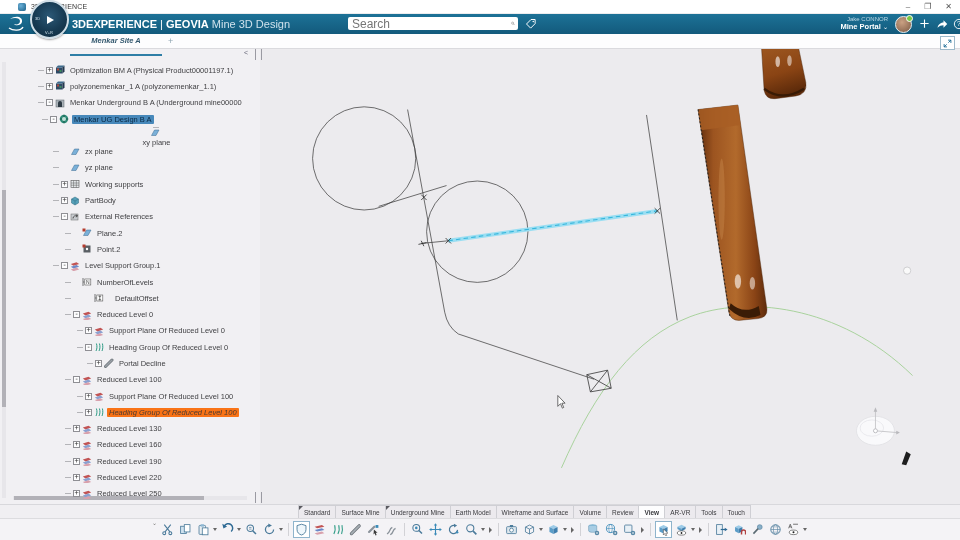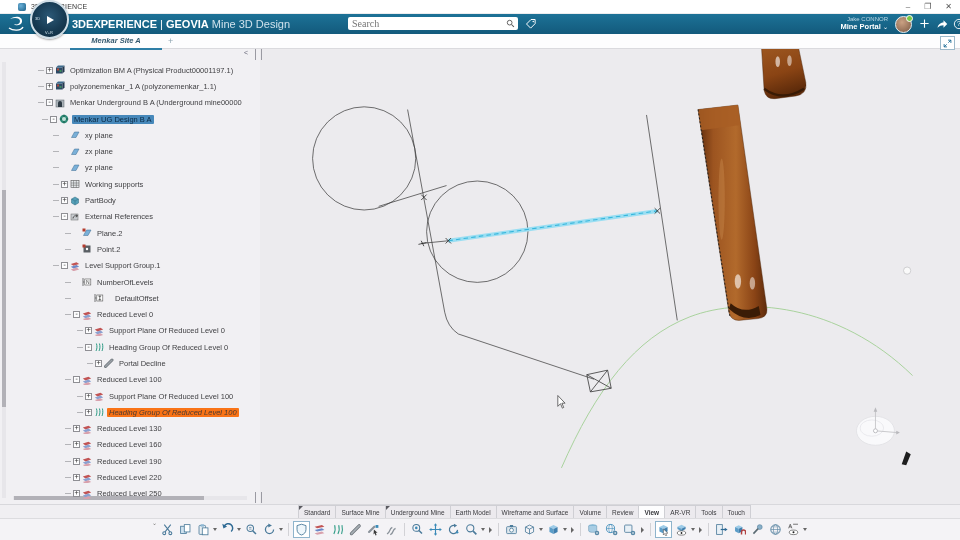--- a/index.html
+++ b/index.html
@@ -25,38 +25,38 @@
   .compass .play{width:0;height:0;border-left:7px solid #fff;border-top:4.5px solid transparent;border-bottom:4.5px solid transparent;margin-left:2px;}
   .compass .q{position:absolute;font-size:4px;color:#cfe0ea;}
   .compass .q3d{left:3px;top:14px;}
   .compass .qvr{left:13px;bottom:2px;}
   .brand{margin-left:72px;font-size:11px;color:#fff;white-space:nowrap;}
   .brand b{font-weight:bold;}
   .brand .geo{font-weight:bold;}
   .brand .app{color:#cfe2ec;font-weight:normal;}
   .searchwrap{position:absolute;left:348px;top:4px;width:170px;height:13px;background:#fff;
               border-radius:2px;display:flex;align-items:center;}
-  .searchwrap input{flex:1;border:none;outline:none;font-size:10px;padding:0 4px;color:#333;background:transparent;
-                    font-family:Liberation Serif, serif;}
+  .searchwrap input{flex:1;border:none;outline:none;font-size:12px;padding:0 4px;color:#333;background:transparent;
+                    font-family:Liberation Sans, sans-serif;}
   .searchwrap svg{margin-right:3px;}
   .tagbtn{position:absolute;left:524px;top:4px;width:14px;height:13px;display:flex;align-items:center;justify-content:center;}
   .usercluster{position:absolute;right:72px;top:2px;text-align:right;color:#fff;line-height:8px;}
   .usercluster .uname{font-size:6px;color:#bed8e4;}
   .usercluster .urole{font-size:7.5px;font-weight:bold;}
   .usercluster .caret{font-size:6px;}
   .avatar{position:absolute;right:48px;top:3px;width:15px;height:15px;border-radius:50%;
           background:radial-gradient(circle at 40% 35%,#caa183,#7c5a44);border:1px solid #e6eef2;}
   .avatar .dot{position:absolute;right:-2px;top:-2px;width:5px;height:5px;border-radius:50%;
                background:#7ac943;border:1px solid #fff;}
   .abico{position:absolute;top:3px;width:15px;height:15px;display:flex;align-items:center;justify-content:center;
          color:#fff;}
   
   .tabstrip{position:absolute;top:34px;left:0;right:0;height:14px;background:#fdfdfe;z-index:20;
             border-bottom:1px solid #dadade;}
-  .doctab{position:absolute;left:70px;top:0;width:92px;height:15px;text-align:center;
+  .doctab{position:absolute;left:70px;top:0;width:92px;height:21px;text-align:center;
           font-size:7.5px;font-style:italic;font-weight:bold;color:#33586e;line-height:13px;}
   .doctab .uline{position:absolute;left:0;right:0;bottom:-1px;height:2px;background:#2e7ea6;}
   .addtab{position:absolute;left:168px;top:1px;font-size:9px;color:#8fa6b2;line-height:12px;}
   .vpexpand{position:absolute;right:5px;top:2px;width:13px;height:12px;border:1px solid #9db9ca;
             background:#fff;display:flex;align-items:center;justify-content:center;}
   
   .workspace{position:absolute;top:48px;left:0;right:0;bottom:35px;background:#ecebee;overflow:hidden;}
   svg.geom{position:absolute;left:0;top:0;}
   
   .treepanel{position:absolute;left:0;top:0;width:260px;height:100%;background:#f1f0f3;}
@@ -317,21 +317,21 @@
         <div class="trow selected" style="margin-left: 42px;">
           <span class="tick"></span>
           <span class="expander">-</span>
           <span class="ticon"><svg viewBox="0 0 10 10" width="10" height="10">
               <circle cx="5" cy="5" r="4.2" fill="#2f8c78"></circle>
               <circle cx="5" cy="5" r="2" fill="#bfe0d6"></circle>
               <path d="M5 0.8 V3 M5 7 V9.2 M0.8 5 H3 M7 5 H9.2" stroke="#1d5c4e" stroke-width="1"></path>
             </svg></span>
           <span class="tlabel">Menkar UG Design B A</span>
         </div>
-        <div class="trow" style="margin-left: 53px;">
+        <div class="trow" style="margin-left: 53px; flex-direction: column;">
           <span class="tick"></span>
           <span class="expspacer"></span>
           <span class="ticon"><svg viewBox="0 0 10 10" width="10" height="10">
               <path d="M1.5 7.5 L4.5 2 L9 2 L6 7.5Z" fill="#7ab0d8" stroke="#3a6a90" stroke-width="0.5"></path>
             </svg></span>
           <span class="tlabel">xy plane</span>
         </div>
         <div class="trow" style="margin-left: 53px;">
           <span class="tick"></span>
           <span class="expspacer"></span>

